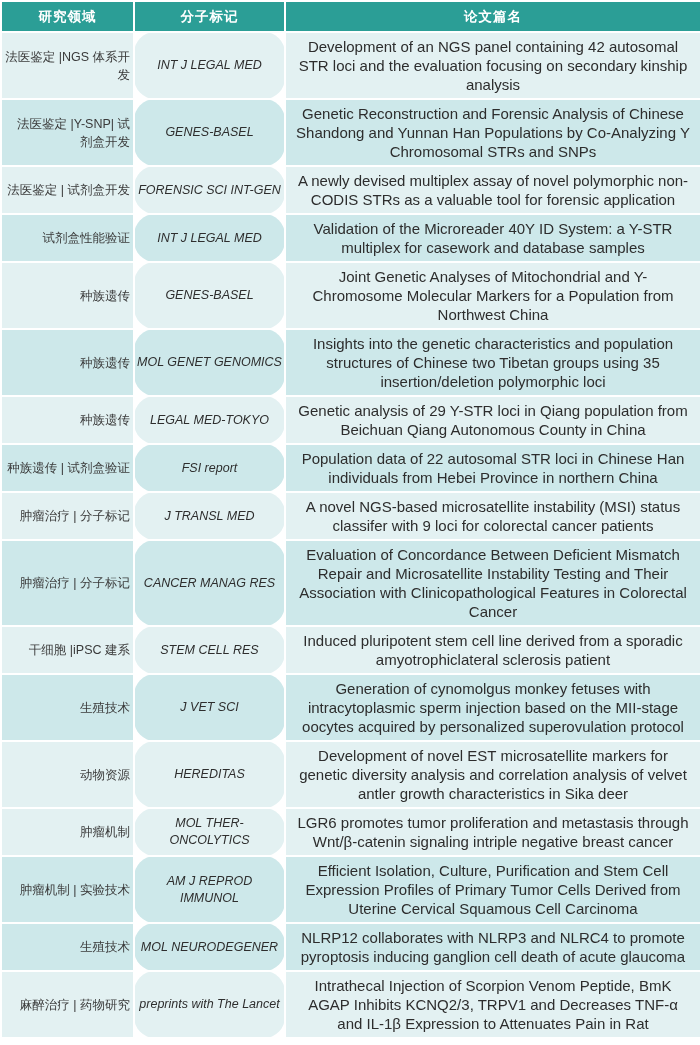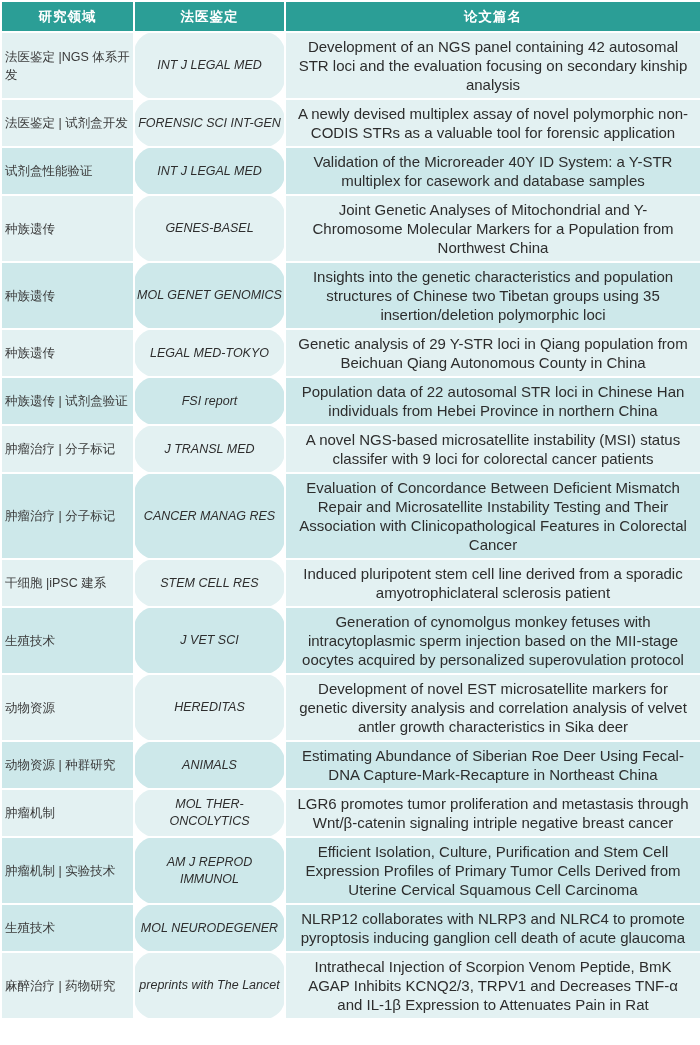--- a/index.html
+++ b/index.html
@@ -27,21 +27,21 @@
     font-size:13.5px;
     font-weight:bold;
     height:31px;
     padding:2px 4px;
     text-align:center;
     letter-spacing:1px;
   }
   tbody tr.light td{background:var(--row-light,#e3f1f2);}
   tbody tr.dark td{background:var(--row-dark,#cde8ea);}
   td.field{
-    text-align:left;
+    text-align:right;
     font-size:12.5px;
     color:#3a3a3a;
     padding:4px 3px;
     line-height:18px;
   }
   td.journal{
     text-align:center;
     font-style:italic;
     font-size:12.5px;
     color:#2e2e2e;
@@ -64,29 +64,34 @@
 
 <table>
   <colgroup>
     <col class="c-field">
     <col class="c-journal">
     <col class="c-title">
   </colgroup>
   <thead>
     <tr>
       <th>研究领域</th>
-      <th>法医鉴定</th>
+      <th>分子标记</th>
       <th>论文篇名</th>
     </tr>
   </thead>
   <tbody>
       <tr class="light h2">
         <td class="field">法医鉴定 |NGS 体系开发</td>
         <td class="journal">INT J LEGAL MED</td>
         <td class="title">Development of an NGS panel containing 42 autosomal STR loci and the evaluation focusing on secondary kinship analysis</td>
+      </tr>
+      <tr class="dark h2">
+        <td class="field">法医鉴定 |Y-SNP| 试剂盒开发</td>
+        <td class="journal">GENES-BASEL</td>
+        <td class="title">Genetic Reconstruction and Forensic Analysis of Chinese Shandong and Yunnan Han Populations by Co-Analyzing Y Chromosomal STRs and SNPs</td>
       </tr>
       <tr class="light h2">
         <td class="field">法医鉴定 | 试剂盒开发</td>
         <td class="journal">FORENSIC SCI INT-GEN</td>
         <td class="title">A newly devised multiplex assay of novel polymorphic non-CODIS STRs as a valuable tool for forensic application</td>
       </tr>
       <tr class="dark h2">
         <td class="field">试剂盒性能验证</td>
         <td class="journal">INT J LEGAL MED</td>
         <td class="title">Validation of the Microreader 40Y ID System: a Y-STR multiplex for casework and database samples</td>
@@ -129,25 +134,20 @@
       <tr class="dark h3">
         <td class="field">生殖技术</td>
         <td class="journal">J VET SCI</td>
         <td class="title">Generation of cynomolgus monkey fetuses with intracytoplasmic sperm injection based on the MII-stage oocytes acquired by personalized superovulation protocol</td>
       </tr>
       <tr class="light h3">
         <td class="field">动物资源</td>
         <td class="journal">HEREDITAS</td>
         <td class="title">Development of novel EST microsatellite markers for genetic diversity analysis and correlation analysis of velvet antler growth characteristics in Sika deer</td>
       </tr>
-      <tr class="dark h2">
-        <td class="field">动物资源 | 种群研究</td>
-        <td class="journal">ANIMALS</td>
-        <td class="title">Estimating Abundance of Siberian Roe Deer Using Fecal-DNA Capture-Mark-Recapture in Northeast China</td>
-      </tr>
       <tr class="light h2">
         <td class="field">肿瘤机制</td>
         <td class="journal">MOL THER-ONCOLYTICS</td>
         <td class="title">LGR6 promotes tumor proliferation and metastasis through Wnt/β-catenin signaling intriple negative breast cancer</td>
       </tr>
       <tr class="dark h3">
         <td class="field">肿瘤机制 | 实验技术</td>
         <td class="journal">AM J REPROD IMMUNOL</td>
         <td class="title">Efficient Isolation, Culture, Purification and Stem Cell Expression Profiles of Primary Tumor Cells Derived from Uterine Cervical Squamous Cell Carcinoma</td>
       </tr>

